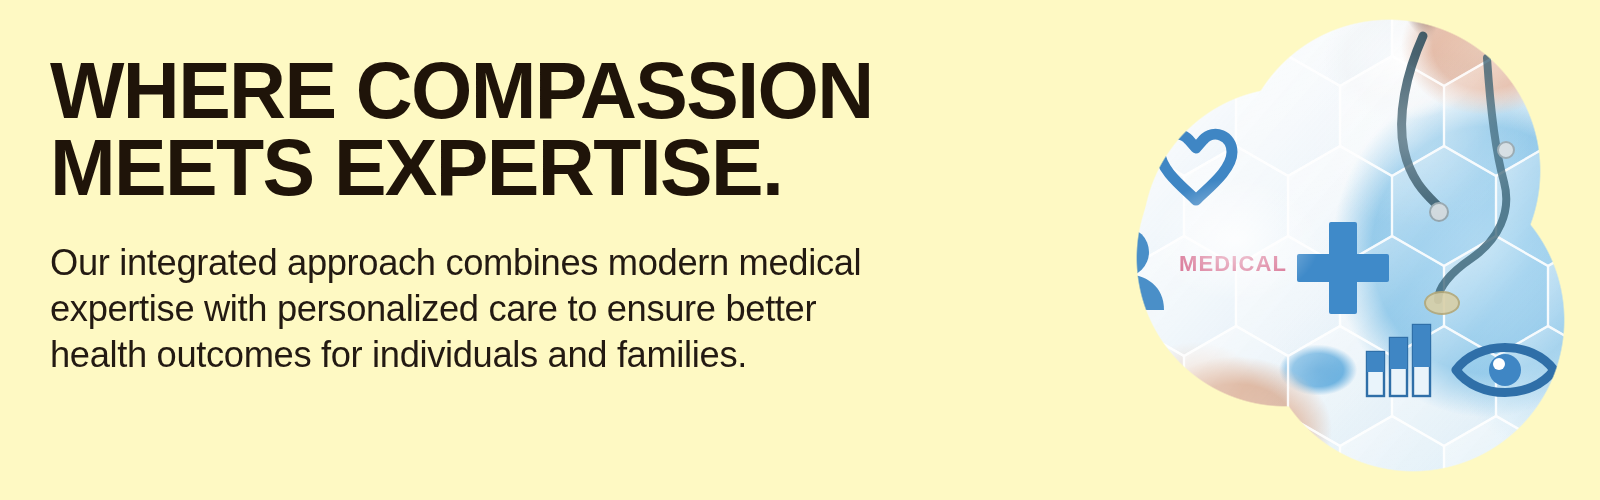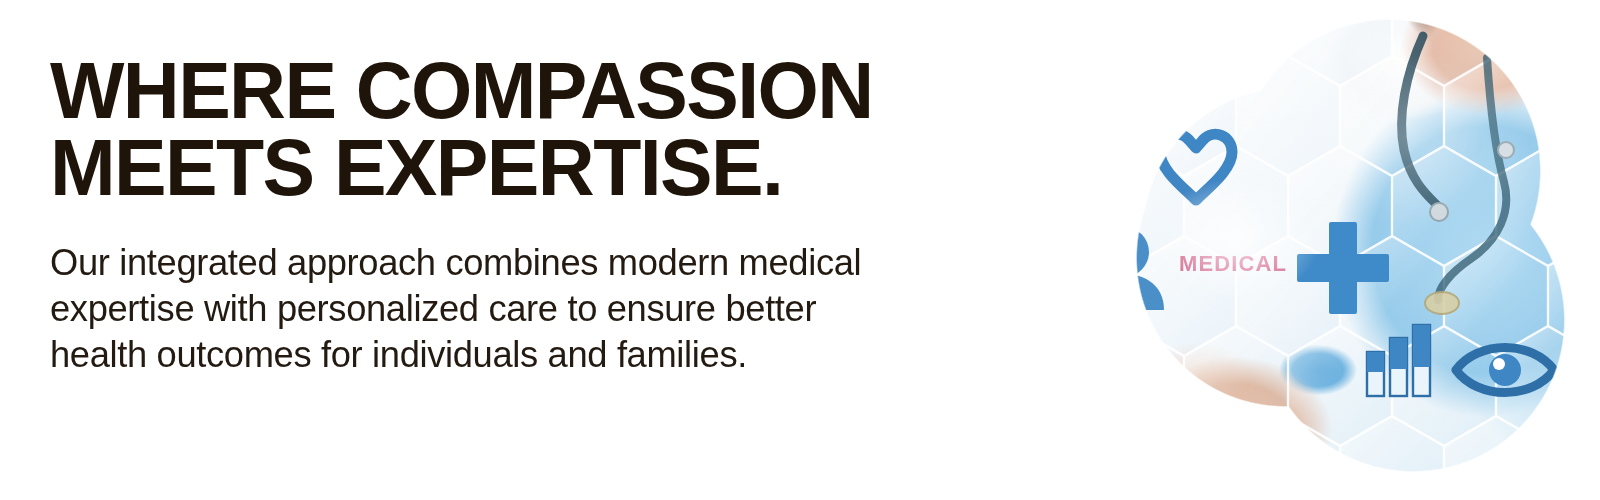--- a/index.html
+++ b/index.html
@@ -12,21 +12,21 @@
 
   body {
     font-family: "Liberation Sans", sans-serif;
     background: #add4f0;
   }
 
   .banner {
     position: relative;
     width: 1600px;
     height: 500px;
-    background: #ffffff;
+    background: #fef9c3;
     overflow: hidden;
   }
 
   
   .text-col {
     position: absolute;
     left: 50px;
     top: 52px;
     width: 1020px;
   }

